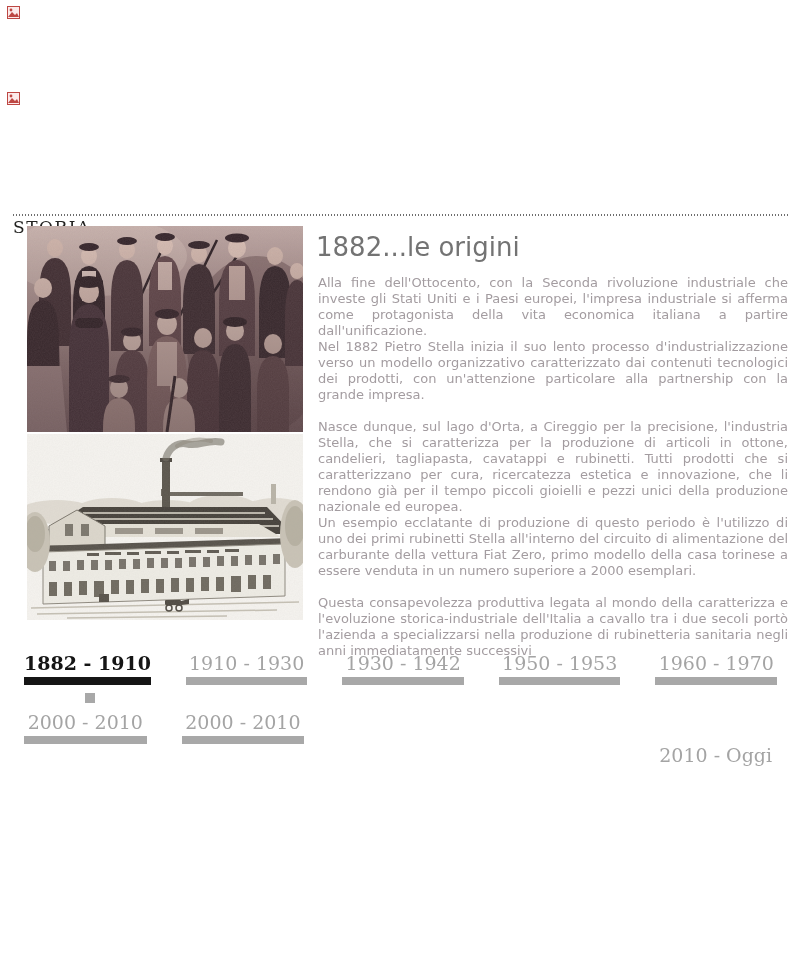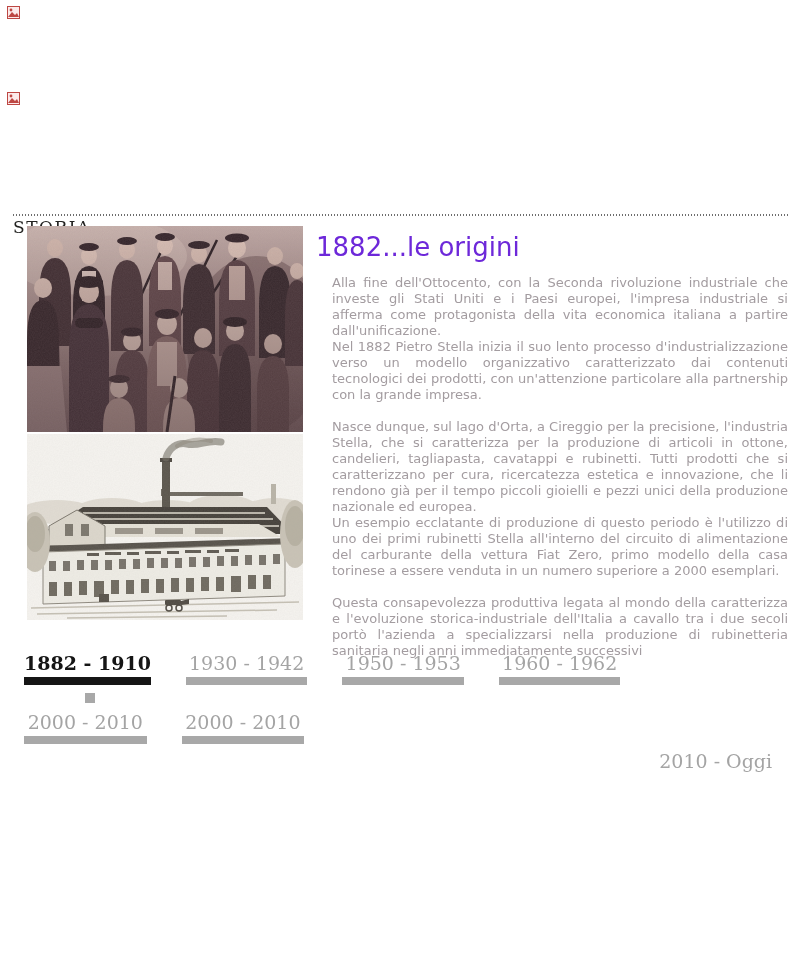--- a/index.html
+++ b/index.html
@@ -36,24 +36,24 @@
   .photo svg{display:block;}
 
   
   .content-col{
     position:absolute;left:316px;top:232px;width:472px;
   }
   .content-heading{
     margin:0 0 13px 0;
     font-size:26px;line-height:30px;
     font-weight:normal;
-    color:#6d28d9;
+    color:#737373;
   }
   .content-col p{
-    margin:0 0 16px 16px;
+    margin:0 0 16px 2px;
     font-size:13px;line-height:16px;
     text-align:justify;
     white-space:pre-line;
     color:#a39ca0;
   }
 
   
   .timeline{
     position:absolute;left:24px;top:652px;width:753px;
   }
@@ -70,21 +70,21 @@
     white-space:nowrap;
   }
   .tl-bar{height:8px;background:#a8a8a8;margin-top:3px;}
   .tl-cell.active .tl-label{color:#151515;font-weight:bold;}
   .tl-cell.active .tl-bar{background:#151515;}
   .tl-marker-row{height:26px;position:relative;}
   .tl-marker{
     position:absolute;left:61px;top:8px;
     width:10px;height:10px;background:#a8a8a8;
   }
-  .tl-row3-cell{grid-column:5;margin-top:6px;}
+  .tl-row3-cell{grid-column:5;}
 </style>
 </head>
 <body>
 
 <div class="broken-icon" id="mark1">
   <svg width="13" height="13" viewBox="0 0 13 13">
     <rect x="0.5" y="0.5" width="12" height="12" fill="#fceaea" stroke="#bd4743"></rect>
     <circle cx="4" cy="4" r="1.4" fill="#bd4743"></circle>
     <path d="M1 11 L5 6 L8 9 L10 7 L12 11 Z" fill="#bd4743"></path>
   </svg>
@@ -341,29 +341,33 @@
   <p>Questa consapevolezza produttiva legata al mondo della caratterizza e l'evoluzione storica-industriale dell'Italia a cavallo tra i due secoli portò l'azienda a specializzarsi nella produzione di rubinetteria sanitaria negli anni immediatamente successivi</p>
 </div>
 
 <div class="timeline">
   <div class="tl-row">
     <div class="tl-cell active">
       <div class="tl-label">1882 - 1910</div>
       <div class="tl-bar"></div>
     </div>
     <div class="tl-cell">
+      <div class="tl-label">1910 - 1930</div>
+      <div class="tl-bar"></div>
+    </div>
+    <div class="tl-cell">
       <div class="tl-label">1930 - 1942</div>
       <div class="tl-bar"></div>
     </div>
     <div class="tl-cell">
       <div class="tl-label">1950 - 1953</div>
       <div class="tl-bar"></div>
     </div>
     <div class="tl-cell">
-      <div class="tl-label">1960 - 1962</div>
+      <div class="tl-label">1960 - 1970</div>
       <div class="tl-bar"></div>
     </div>
   </div>
 
   <div class="tl-marker-row">
     <div class="tl-marker"></div>
   </div>
 
   <div class="tl-row">
     <div class="tl-cell">

